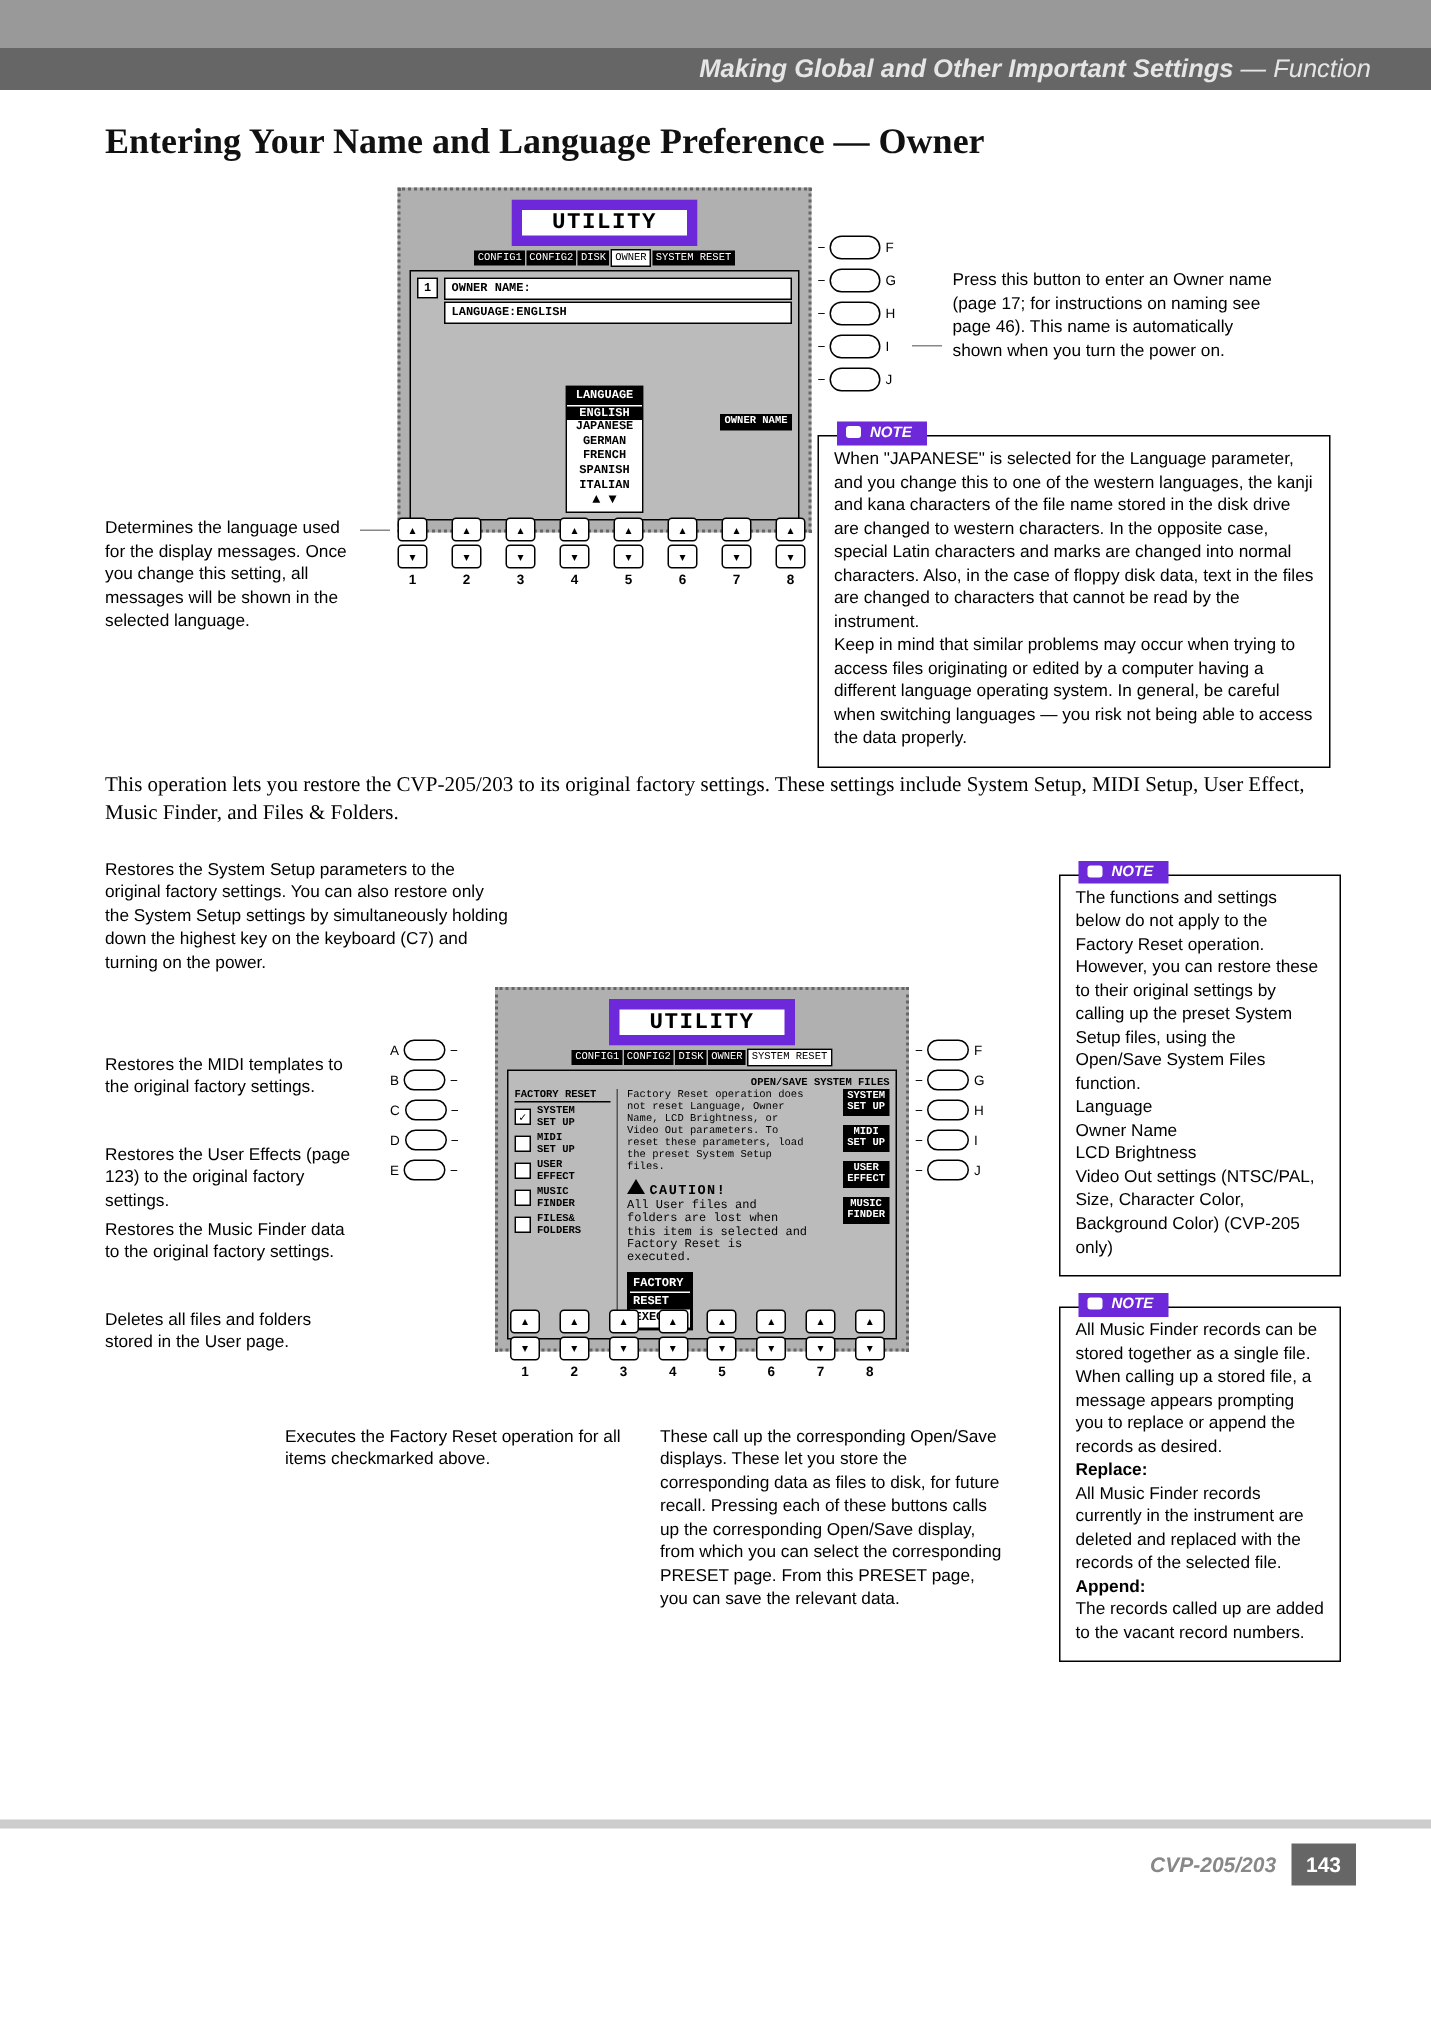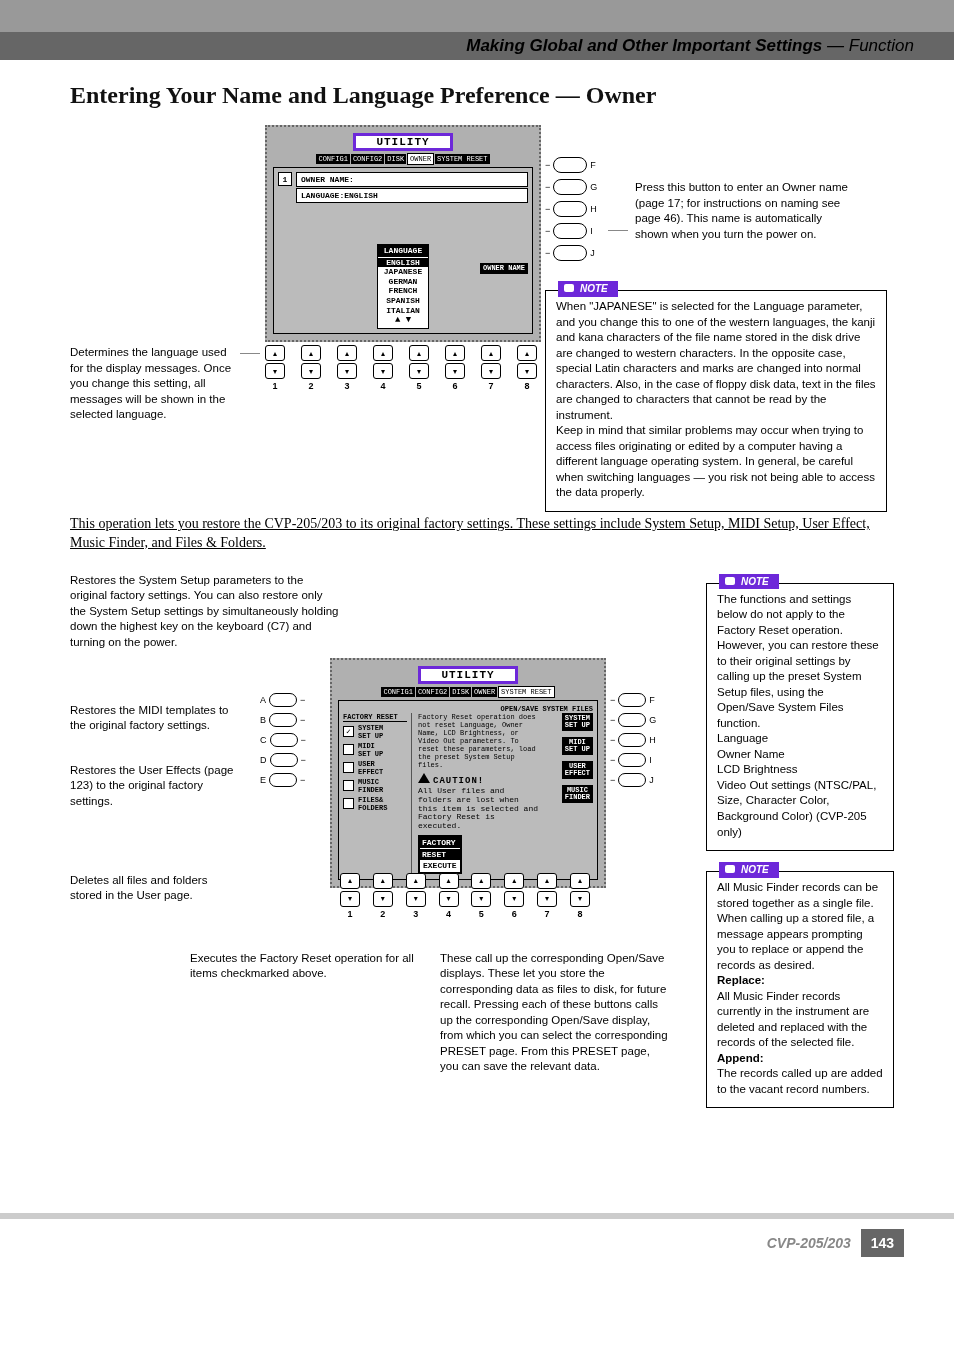--- a/index.html
+++ b/index.html
@@ -9,21 +9,21 @@
     background: #fff;
     color: #000;
     width: 954px;
   }
   .topbar {
     height: 32px;
     background: #999;
   }
   .titlebar {
     background: #666;
-    color: #000000;
+    color: #e5e5e5;
     text-align: right;
     font-style: italic;
     font-weight: bold;
     padding: 4px 40px 4px 0;
     font-size: 17px;
     margin-bottom: 4px;
   }
   .titlebar .regular { font-style: italic; font-weight: normal; }
   .content { padding: 10px 60px 20px 70px; }
   h2.section {
@@ -74,25 +74,25 @@
     padding: 6px;
     font-family: "Courier New", monospace;
     font-size: 9px;
     text-align: center;
     position: absolute;
   }
   .lcd .title {
     background: #fff;
     color: #000;
     font-weight: bold;
-    font-size: 11px;
+    font-size: 15px;
     letter-spacing: 1px;
     display: inline-block;
     padding: 0 20px;
-    border: 3px solid #6d28d9;
+    border: 7px solid #6d28d9;
     margin-bottom: 2px;
   }
   .lcd .tabs span {
     background: #000;
     color: #fff;
     font-size: 7px;
     padding: 1px 2px;
     margin: 0 0.5px;
     display: inline-block;
   }
@@ -139,21 +139,21 @@
   .side-btn .pill { width: 32px; height: 14px; border: 1.5px solid #000; border-radius: 8px; background:#fff; }
   .side-btn.little .pill { width: 26px; height: 12px; }
 
   .conn-line { position: absolute; background: #888; }
 
   
   .sys-figure { position: relative; height: 340px; margin-top: 20px; }
   .right-col-notes { position: absolute; right: 0; top: 0; width: 188px; }
   .annot-block { position: absolute; font-size: 11.5px; line-height: 1.35; }
 
-  .body-intro { font-size: 14px; line-height: 1.35; margin: 10px 0 20px 0; font-family: "Times New Roman", serif; text-decoration: underline; }
+  .body-intro { font-size: 14px; line-height: 1.35; margin: 10px 0 20px 0; font-family: "Times New Roman", serif; }
 
   .lcd-item { display:flex; align-items:center; gap:4px; font-size:8px; font-weight:bold; text-align:left; margin:2px 0;}
   .lcd-item .cb { width:9px; height:9px; border:1px solid #000; background:#fff; display:inline-flex; align-items:center; justify-content:center; font-size:8px;}
   .lcd-darkbtn { background:#000; color:#fff; font-size:7px; font-weight:bold; padding:2px 3px; display:inline-block; text-align:center; line-height:1;}
 
   .footer {
     background: #fff;
     border-top: 6px solid #ccc;
     padding: 10px 50px 20px 0;
     text-align: right;
@@ -304,20 +304,21 @@
     </div>
   </div>
 
   <div class="body-intro">This operation lets you restore the CVP-205/203 to its original factory settings. These settings include System Setup, MIDI Setup, User Effect, Music Finder, and Files &amp; Folders.</div>
 
   <div class="sys-figure" style="height:620px;">
 
     <div class="annot-block" style="left:0; top:0; width:270px;">Restores the System Setup parameters to the original factory settings. You can also restore only the System Setup settings by simultaneously holding down the highest key on the keyboard (C7) and turning on the power.</div>
     <div class="annot-block" style="left:0; top:130px; width:170px;">Restores the MIDI templates to the original factory settings.</div>
     <div class="annot-block" style="left:0; top:190px; width:170px;">Restores the User Effects (page 123) to the original factory settings.</div>
+    <div class="annot-block" style="left:0; top:240px; width:170px;">Restores the Music Finder data to the original factory settings.</div>
     <div class="annot-block" style="left:0; top:300px; width:170px;">Deletes all files and folders stored in the User page.</div>
 
     <div class="side-btns" style="left:190px; top:120px;">
       <div class="side-btn little">
           <span>A</span>
           <div class="pill"></div>
           <span>−</span>
         </div>
       <div class="side-btn little">
           <span>B</span>

